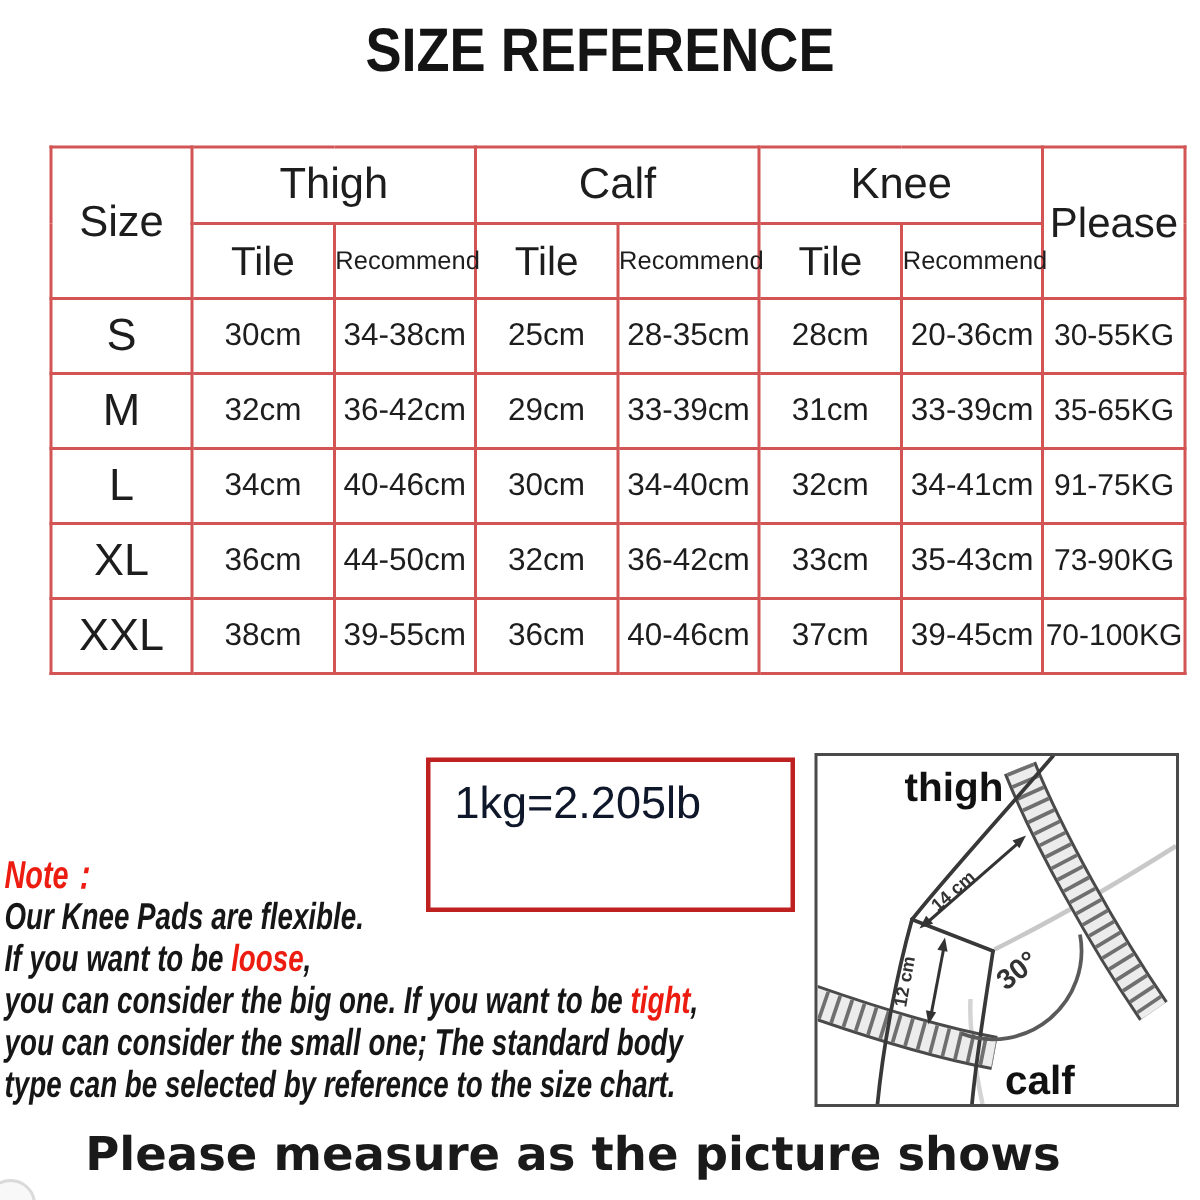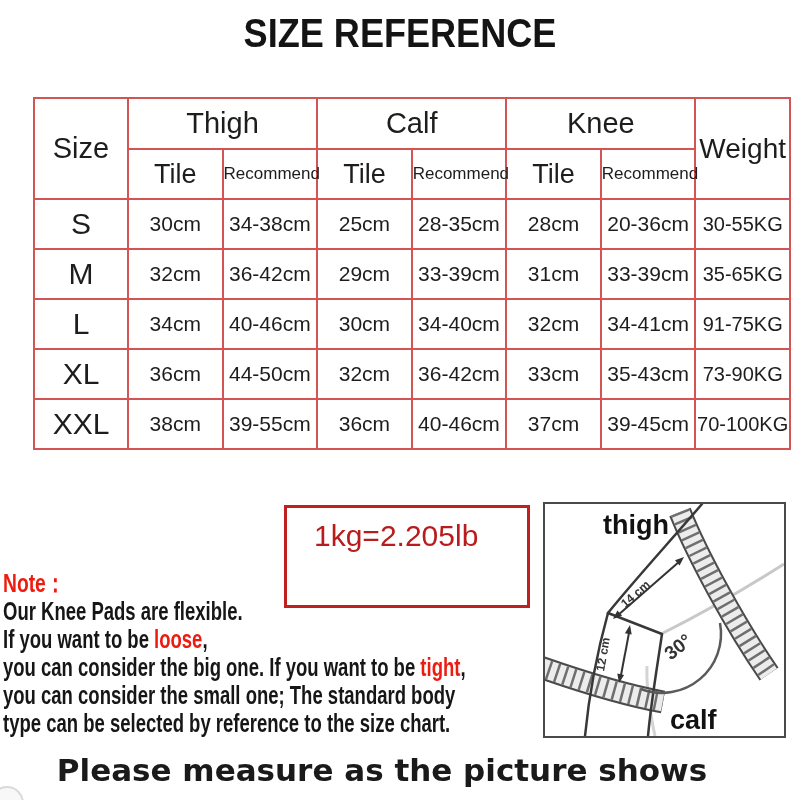--- a/index.html
+++ b/index.html
@@ -32,26 +32,26 @@
   .cell-size{font-size:30px;}
   .cell-val{font-size:21px;}
   .cell-weight{font-size:20px;}
   .size-table tbody tr{height:50px;}
   
   .conv-box{
     position:absolute;left:284px;top:505px;width:246px;height:103px;
     border:3px solid #bf2121;box-sizing:border-box;background:#ffffff;
   }
   .conv-line{
-    margin-left:27px;font-size:30px;color:#b91c1c;line-height:47px;
+    margin-left:16px;font-size:30px;color:#0f172a;line-height:47px;
     white-space:nowrap;
   }
   .conv-line.first{margin-top:4px;}
   
-  .note-block{position:absolute;left:3px;top:569px;width:545px;}
+  .note-block{position:absolute;left:3px;top:569px;width:545px;font-style:italic;}
   .note-line{
     font-size:25px;font-weight:bold;line-height:28px;white-space:nowrap;
     transform:scaleX(0.74);transform-origin:0 50%;color:#161616;
   }
   .note-heading{color:#ec1c10;font-size:26px;}
   .red-word{color:#ec1c10;}
   
   .leg-box{
     position:absolute;left:543px;top:502px;width:243px;height:236px;
     border:2px solid #4a4a4a;box-sizing:border-box;background:#ffffff;overflow:hidden;
@@ -86,21 +86,21 @@
       <col>
       <col>
       <col>
   </colgroup>
   <thead>
     <tr>
       <th rowspan="2" class="hdr-size">Size</th>
       <th colspan="2" class="hdr-group">Thigh</th>
       <th colspan="2" class="hdr-group">Calf</th>
       <th colspan="2" class="hdr-group">Knee</th>
-      <th rowspan="2" class="hdr-weight">Weight</th>
+      <th rowspan="2" class="hdr-weight">Please</th>
     </tr>
     <tr>
       <th class="hdr-tile">Tile</th>
       <th class="hdr-rec">Recommend</th>
       <th class="hdr-tile">Tile</th>
       <th class="hdr-rec">Recommend</th>
       <th class="hdr-tile">Tile</th>
       <th class="hdr-rec">Recommend</th>
     </tr>
   </thead>

